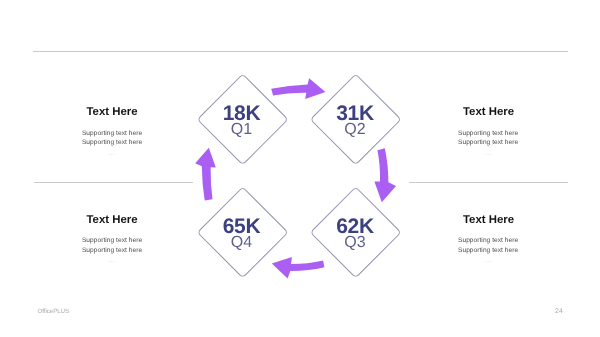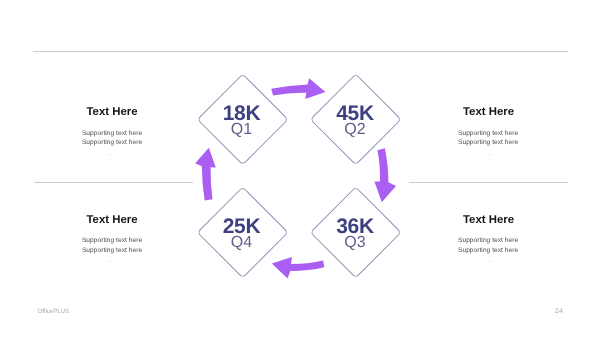--- a/index.html
+++ b/index.html
@@ -91,27 +91,27 @@
   <div class="dia" style="left:209.85px;top:87.25px;"></div>
   <div class="dia" style="left:322.95px;top:87.25px;"></div>
   <div class="dia" style="left:322.95px;top:200.25px;"></div>
   <div class="dia" style="left:209.85px;top:200.25px;"></div>
 
   <div class="dlabel" style="left:186.5px;top:104.5px;">
     <div class="num">18K</div>
     <div class="q">Q1</div>
   </div>
   <div class="dlabel" style="left:300px;top:104.5px;">
-    <div class="num">45K</div>
+    <div class="num">31K</div>
     <div class="q">Q2</div>
   </div>
   <div class="dlabel" style="left:300px;top:217.7px;">
-    <div class="num">36K</div>
+    <div class="num">62K</div>
     <div class="q">Q3</div>
   </div>
   <div class="dlabel" style="left:186.5px;top:217.7px;">
-    <div class="num">25K</div>
+    <div class="num">65K</div>
     <div class="q">Q4</div>
   </div>
 
   <div class="foot foot-l">OfficePLUS</div>
   <div class="foot foot-r">24</div>
 </div>
 
 </body></html>

